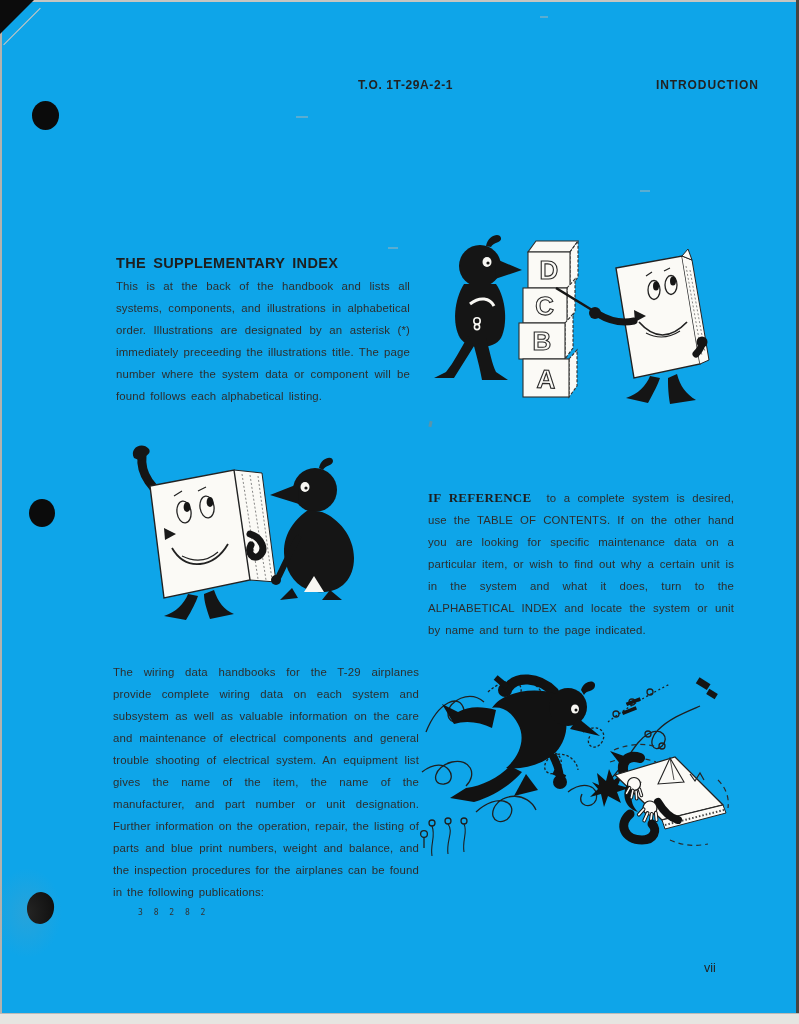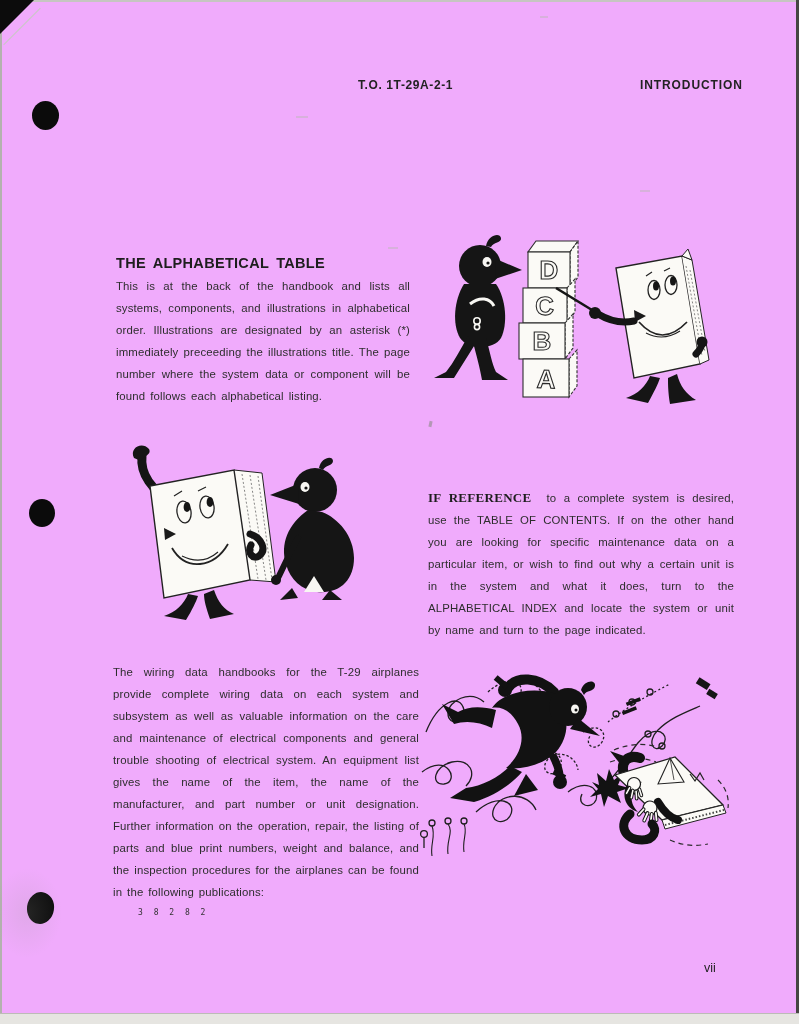--- a/index.html
+++ b/index.html
@@ -1,18 +1,18 @@
 <!DOCTYPE html>
 <html><head>
 <meta charset="utf-8">
 <style>
   html,body{margin:0;padding:0;background:#6f6f6d;}
   .scan{
     position:relative;width:799px;height:1024px;overflow:hidden;
-    background:#f0abfc;
+    background:#0ea5e9;
     font-family:"Liberation Sans",sans-serif;
     color:#2b2b2b;
   }
   
   .edge-top{position:absolute;top:0;left:0;right:0;height:2px;background:#c6c5c1;}
   .edge-left{position:absolute;top:0;left:0;bottom:0;width:2px;background:#b3b2ae;}
   .edge-right{position:absolute;top:0;right:0;bottom:0;width:3px;background:#454542;}
   .edge-bottom{position:absolute;left:0;right:0;bottom:0;height:10px;background:#e6e5e1;border-top:1px solid #bcbbb7;}
   .corner-fold{position:absolute;top:0;left:0;width:0;height:0;
     border-top:34px solid #0c0c0c;border-right:34px solid transparent;}
@@ -22,21 +22,21 @@
   .hole1{left:32px;top:101px;width:27px;height:29px;}
   .hole2{left:29px;top:499px;width:26px;height:28px;}
   .hole3{left:27px;top:892px;width:27px;height:32px;transform:rotate(8deg);}
   .shade-bl{position:absolute;left:-8px;top:868px;width:70px;height:90px;opacity:.18;
     background:radial-gradient(closest-side,#9a9a96,transparent);}
   .smudge{position:absolute;background:#b9b8b4;opacity:.45;}
 
   
   .hdr{position:absolute;top:78px;font-weight:bold;font-size:12px;letter-spacing:.6px;color:#222;}
   .hdr-doc{left:358px;}
-  .hdr-sec{left:640px;letter-spacing:.9px;}
+  .hdr-sec{left:656px;letter-spacing:.9px;}
 
   
   .sec{position:absolute;}
   .sec h2{margin:0 0 4px 0;font-size:14.5px;font-weight:bold;letter-spacing:.3px;
     word-spacing:3px;color:#1e1e1e;}
   .sec p{margin:0;font-size:11.4px;line-height:22px;text-align:justify;
     word-spacing:1.6px;letter-spacing:.15px;color:#2d2d2d;}
   .sec1{left:116px;top:255px;width:294px;}
   .sec2{left:428px;top:487px;width:306px;}
   .sec3{left:113px;top:661px;width:306px;}
@@ -73,21 +73,21 @@
   <div class="smudge" style="left:296px;top:116px;width:12px;height:2px;"></div>
   <div class="smudge" style="left:388px;top:247px;width:10px;height:2px;"></div>
   <div class="smudge" style="left:540px;top:16px;width:8px;height:2px;"></div>
   <div class="smudge" style="left:640px;top:190px;width:10px;height:2px;"></div>
   <div class="speck"></div>
 
   <div class="hdr hdr-doc">T.O. 1T-29A-2-1</div>
   <div class="hdr hdr-sec">INTRODUCTION</div>
 
   <div class="sec sec1">
-    <h2>THE ALPHABETICAL TABLE</h2>
+    <h2>THE SUPPLEMENTARY INDEX</h2>
     <p>This is at the back of the handbook and lists all systems, components, and illustrations in alphabetical order. Illustrations are designated by an asterisk (*) immediately preceeding the illustrations title. The page number where the system data or component will be found follows each alphabetical listing.</p>
   </div>
 
   <svg class="illus illus1" width="292" height="180" viewBox="0 0 292 180">
 
     <g fill="#151515">
       <path d="M56,20 C58,9 70,6 71,12 C72,17 63,16 61,21 Z"></path>
       <circle cx="50" cy="40" r="21"></circle>
       <path d="M66,33 L92,44 L65,53 Z"></path>
       <path d="M34,58 C24,74 22,98 30,112 C38,124 64,124 71,112 C78,98 76,72 66,58 Z"></path>

